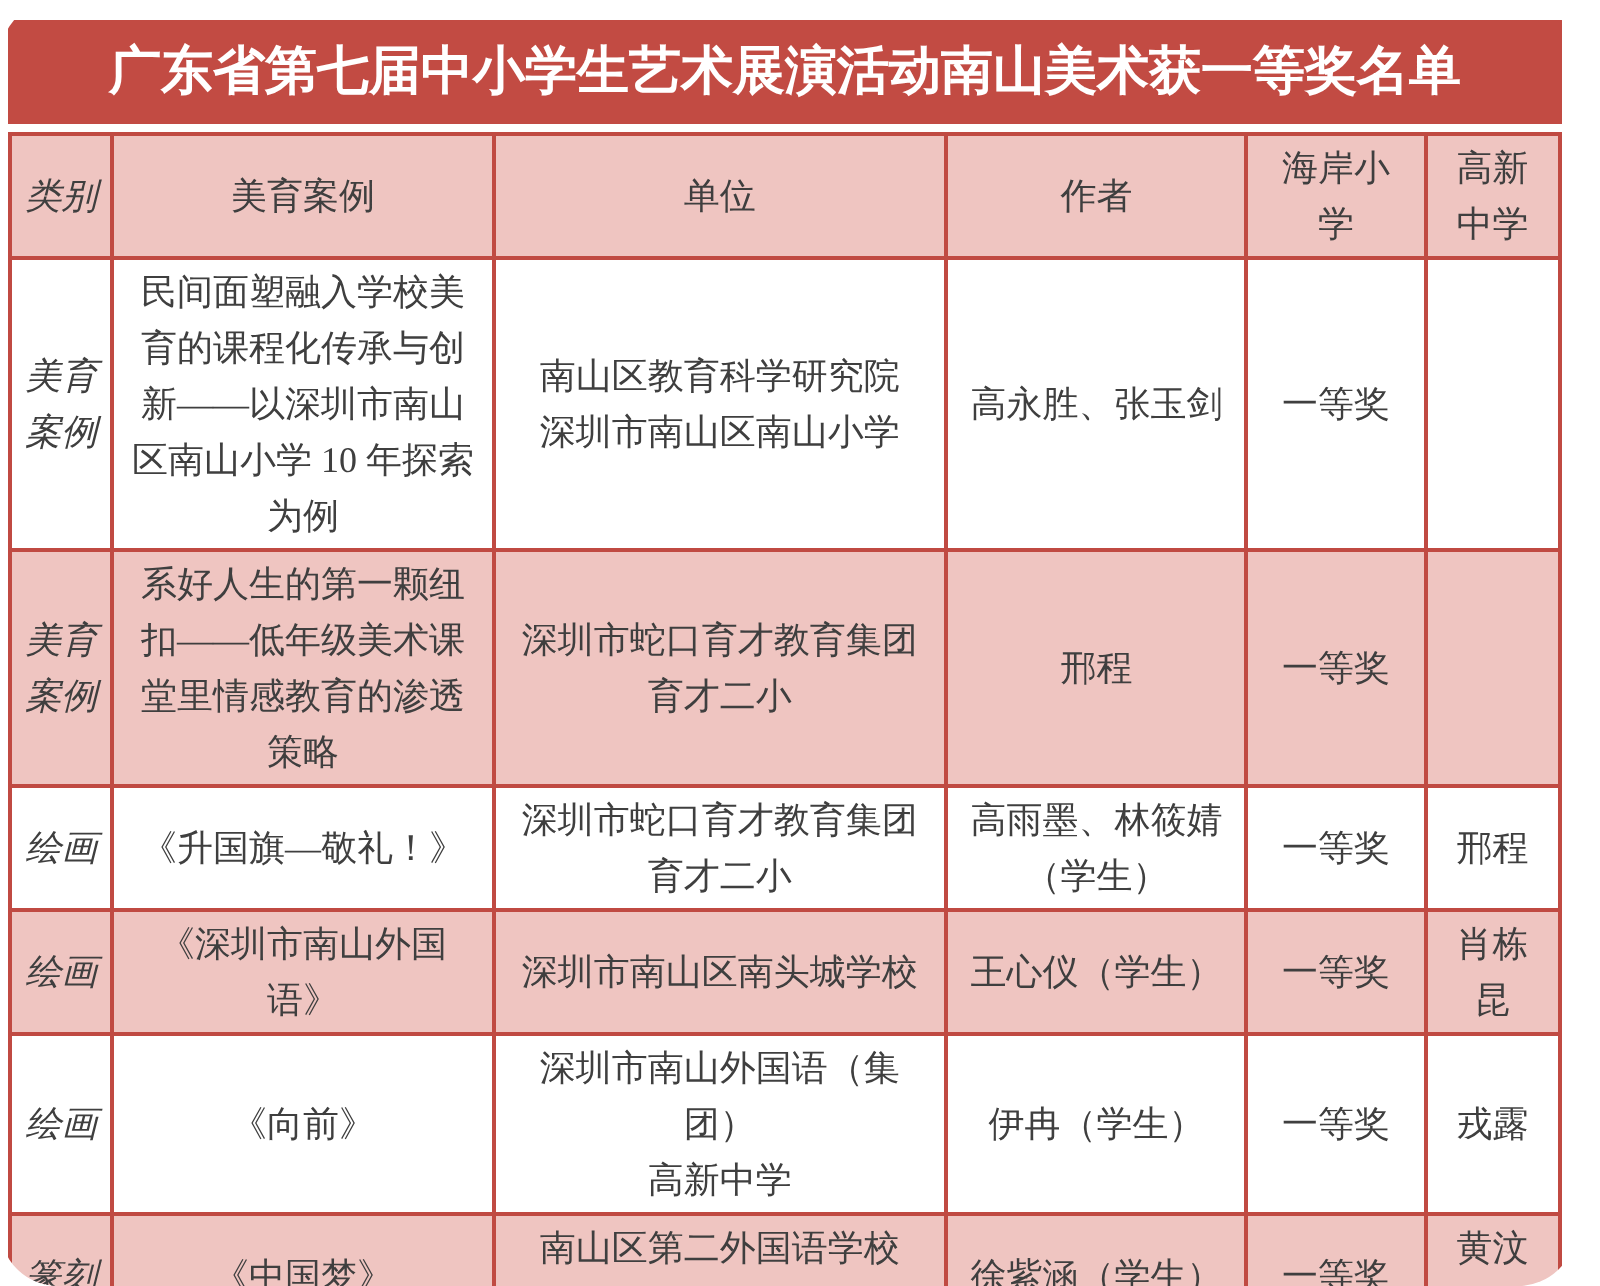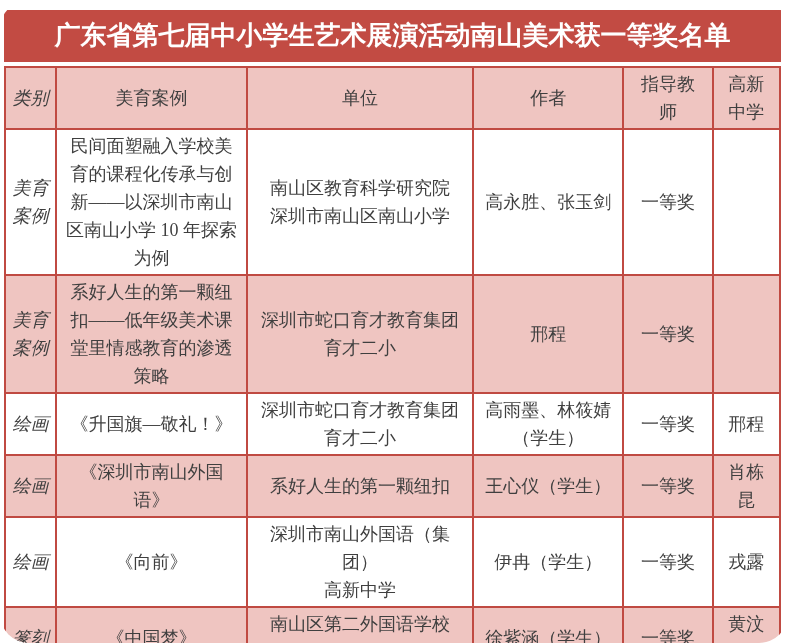--- a/index.html
+++ b/index.html
@@ -77,21 +77,21 @@
         <col class="c3">
         <col class="c4">
         <col class="c5">
     </colgroup>
     <thead>
       <tr>
         <th>类别</th>
         <th>美育案例</th>
         <th>单位</th>
         <th>作者</th>
-        <th>指导教师</th>
+        <th>海岸小学</th>
         <th>高新中学</th>
       </tr>
     </thead>
     <tbody id="table-body">
         <tr>
           <td>美育案例</td>
           <td>民间面塑融入学校美育的课程化传承与创新——以深圳市南山区南山小学 10 年探索为例</td>
           <td>南山区教育科学研究院
 深圳市南山区南山小学</td>
           <td>高永胜、张玉剑</td>
@@ -113,21 +113,21 @@
           <td>深圳市蛇口育才教育集团
 育才二小</td>
           <td>高雨墨、林筱婧
 （学生）</td>
           <td>一等奖</td>
           <td>邢程</td>
         </tr>
         <tr class="pink">
           <td>绘画</td>
           <td>《深圳市南山外国语》</td>
-          <td>系好人生的第一颗纽扣</td>
+          <td>深圳市南山区南头城学校</td>
           <td>王心仪（学生）</td>
           <td>一等奖</td>
           <td>肖栋昆</td>
         </tr>
         <tr>
           <td>绘画</td>
           <td>《向前》</td>
           <td>深圳市南山外国语（集团）
 高新中学</td>
           <td>伊冉（学生）</td>

